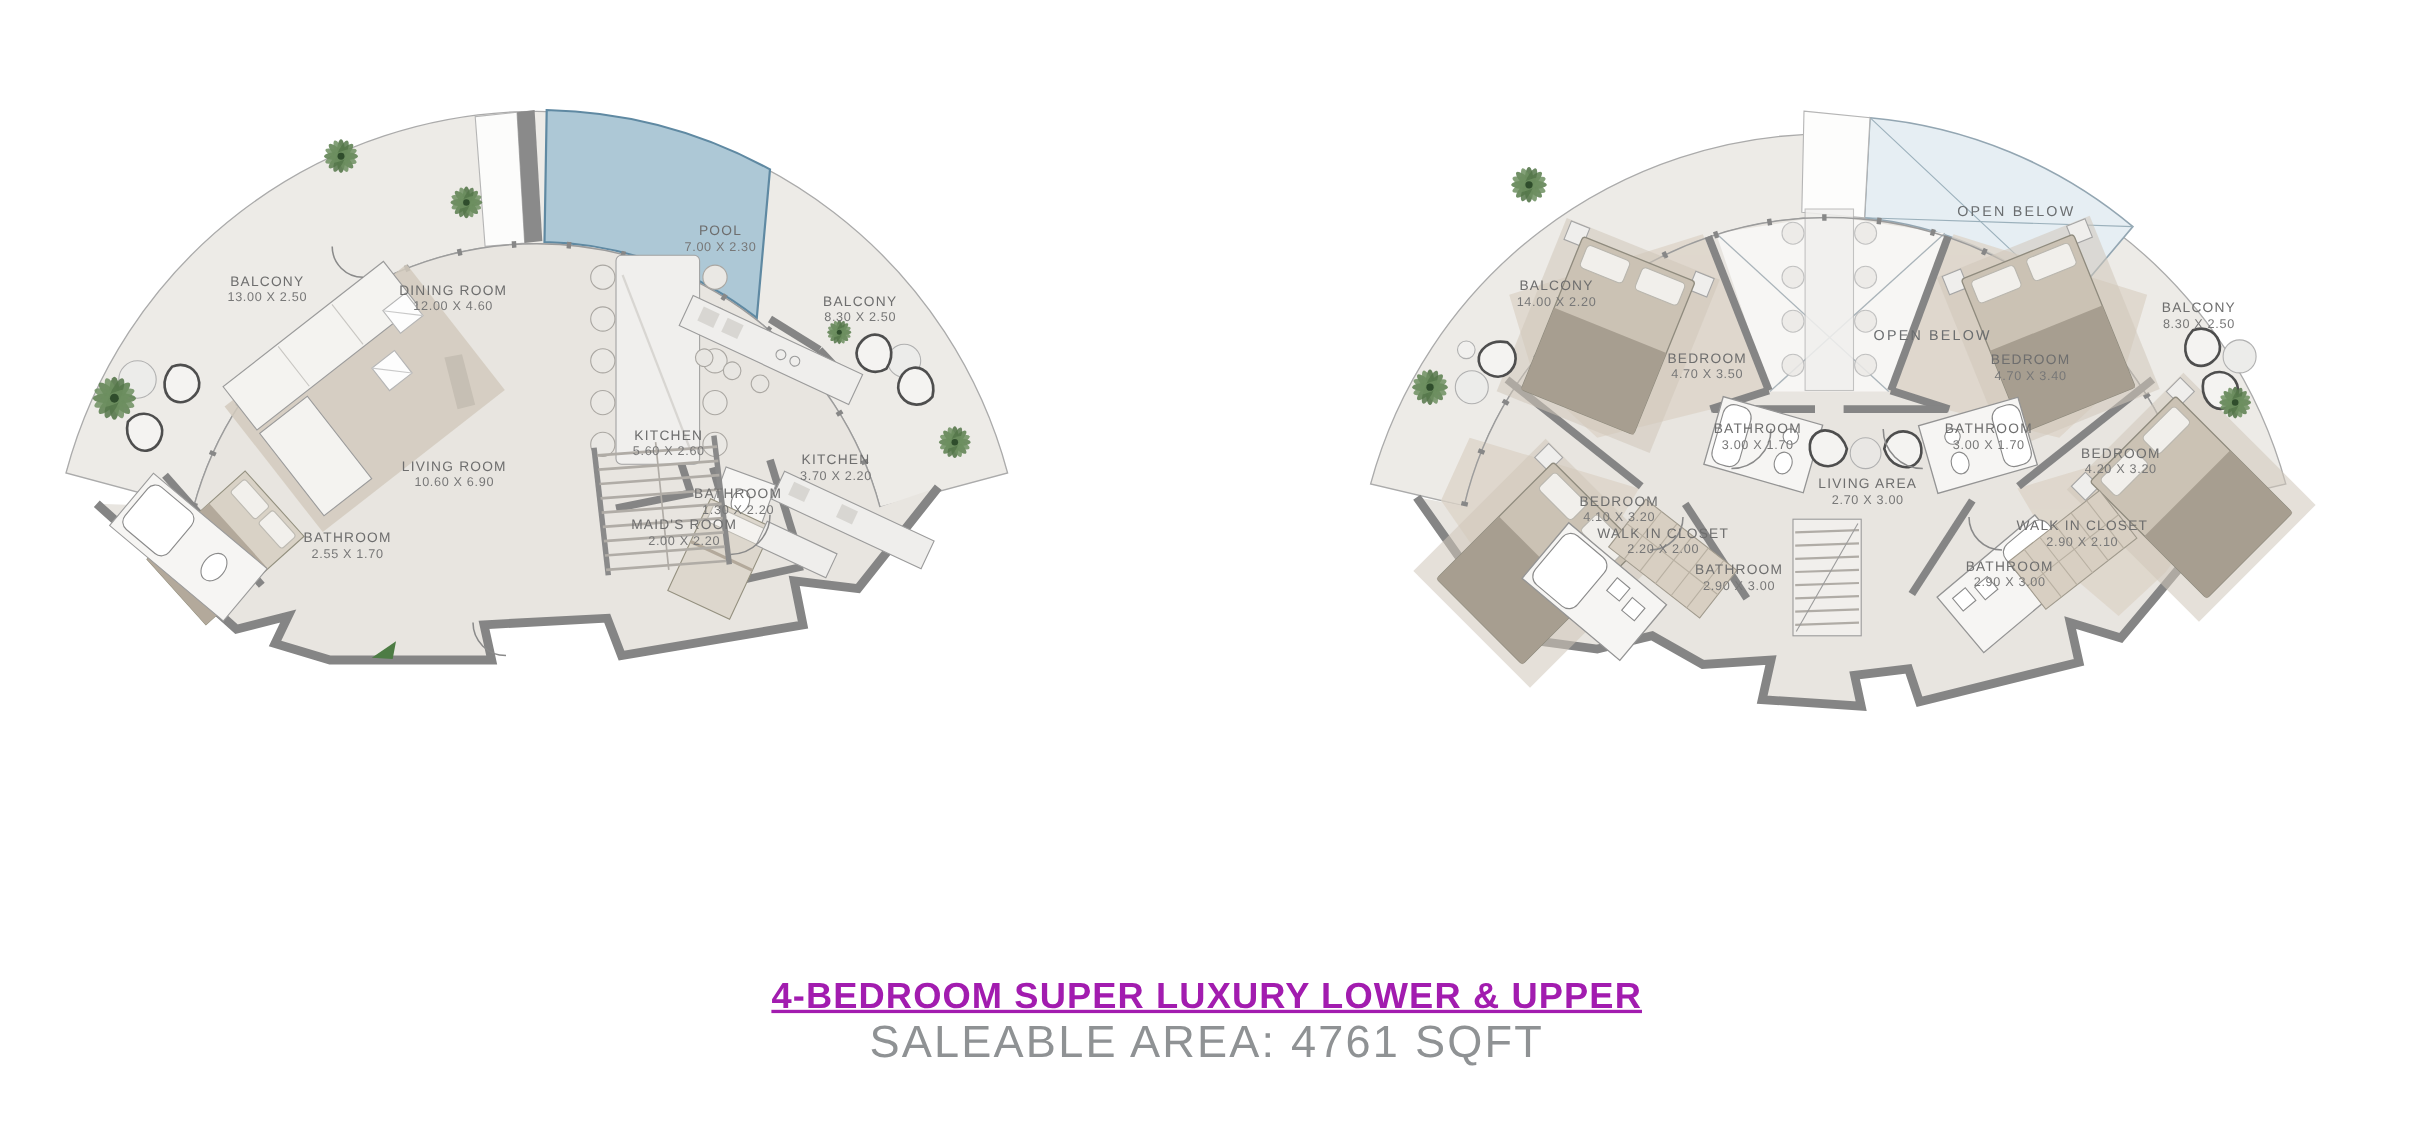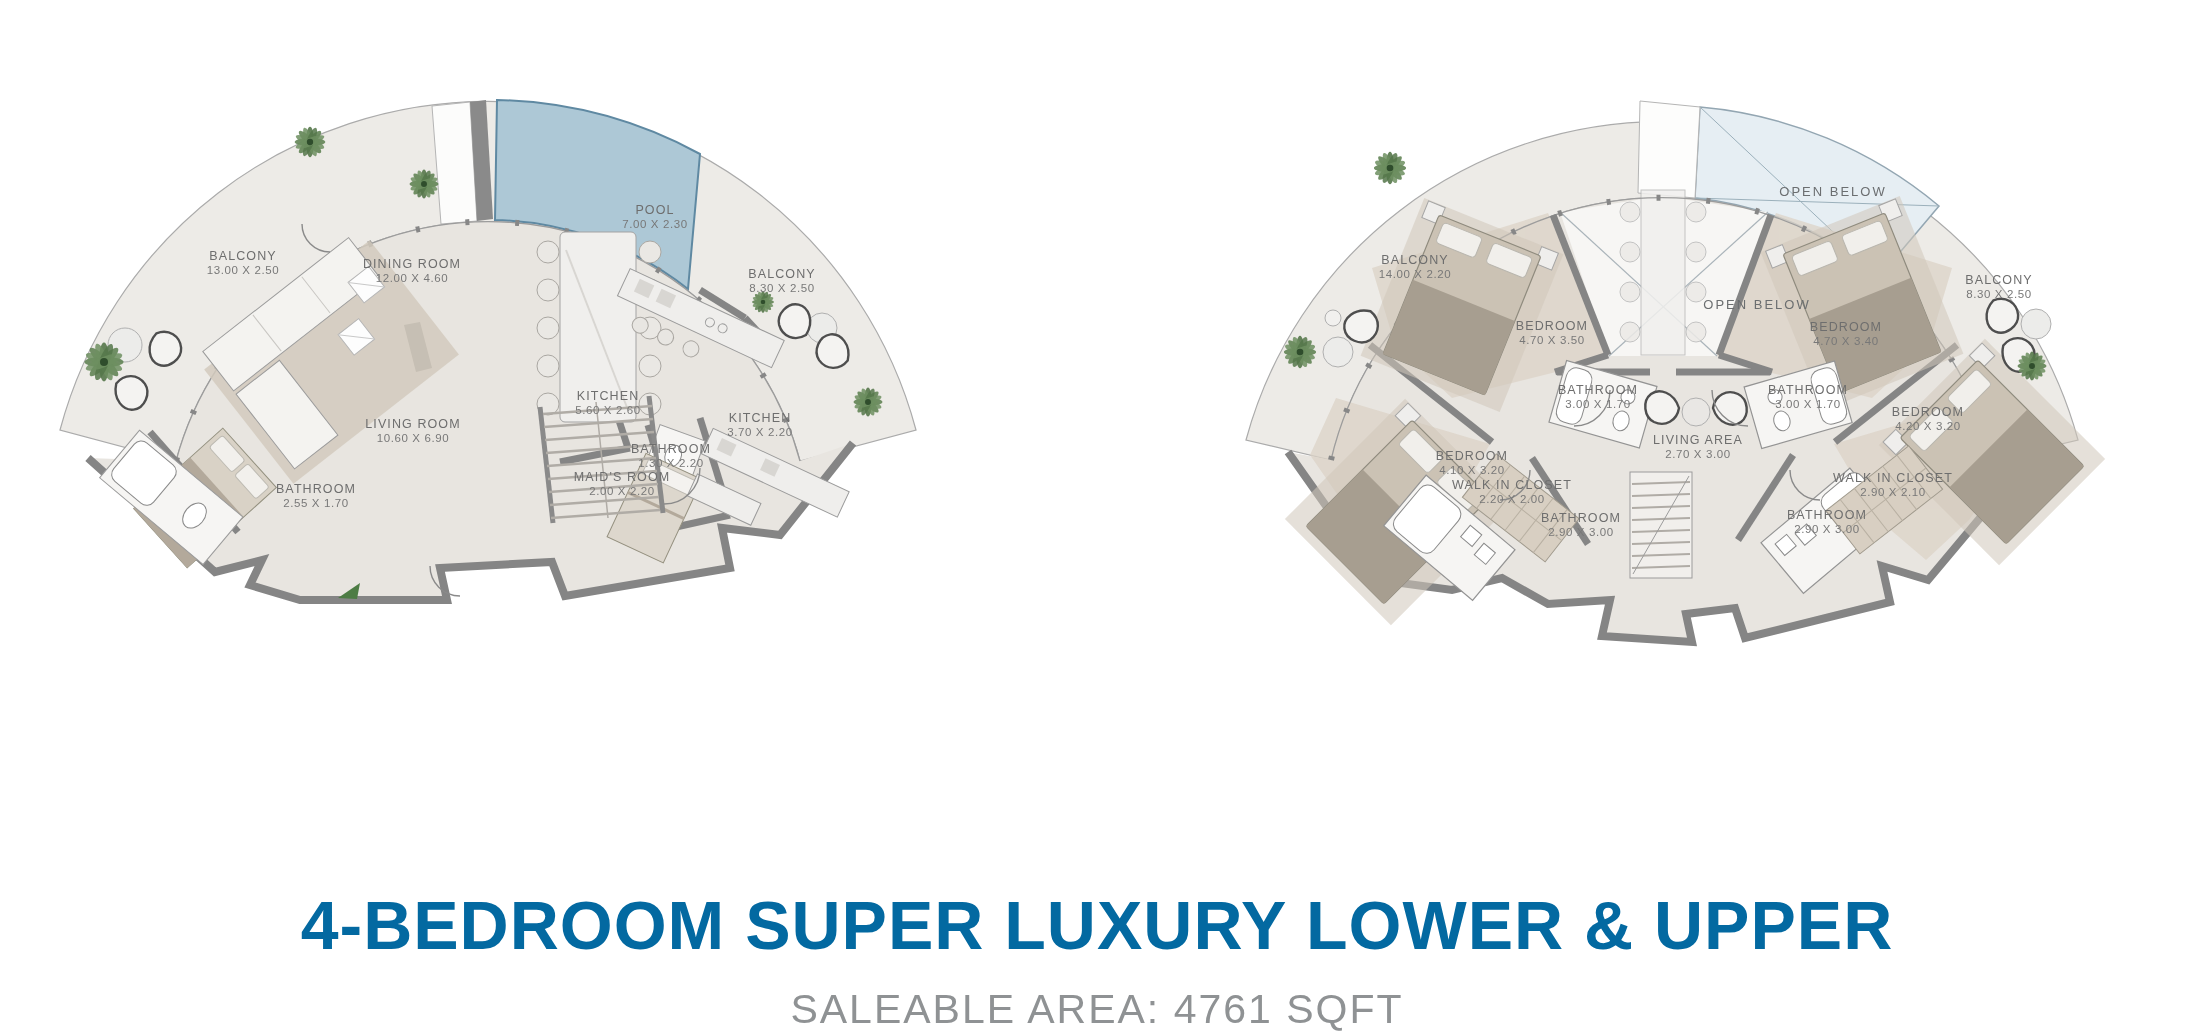--- a/index.html
+++ b/index.html
@@ -7,22 +7,22 @@
        font-family:"Liberation Sans",sans-serif;}
   svg{position:absolute;top:0;left:0;}
   
   text.rl{font-family:"Liberation Sans",sans-serif;font-size:12.5px;fill:#6e6e6e;
           letter-spacing:1.1px;text-anchor:middle;}
   text.rl tspan.rd{font-size:11.5px;letter-spacing:.6px;fill:#787878;}
   text.ob{font-family:"Liberation Sans",sans-serif;font-size:13px;fill:#6b6e70;
           letter-spacing:2px;text-anchor:middle;}
   
   .titles{position:absolute;top:886px;left:0;width:2194px;text-align:center;}
-  .title-main{font-size:68px;font-weight:700;color:#0369a1;letter-spacing:1px;line-height:1.15;}
-  .title-sub{font-size:41px;font-weight:400;color:#8f9294;letter-spacing:2px;margin-top:22px;}
+  .title-main{font-size:33px;font-weight:700;color:#a21caf;letter-spacing:1px;line-height:1.15;text-decoration:underline;}
+  .title-sub{font-size:41px;font-weight:400;color:#8f9294;letter-spacing:2px;margin-top:0;}
 </style>
 </head>
 <body>
 
 <svg width="2194" height="1032" viewBox="0 0 2194 1032">
   <defs>
     <g id="palm">
       <ellipse rx="17" ry="4.5" fill="#628455" opacity=".9"></ellipse>
       <ellipse rx="17" ry="4.5" fill="#628455" opacity=".9" transform="rotate(45)"></ellipse>
       <ellipse rx="17" ry="4.5" fill="#55774a" opacity=".9" transform="rotate(90)"></ellipse>

